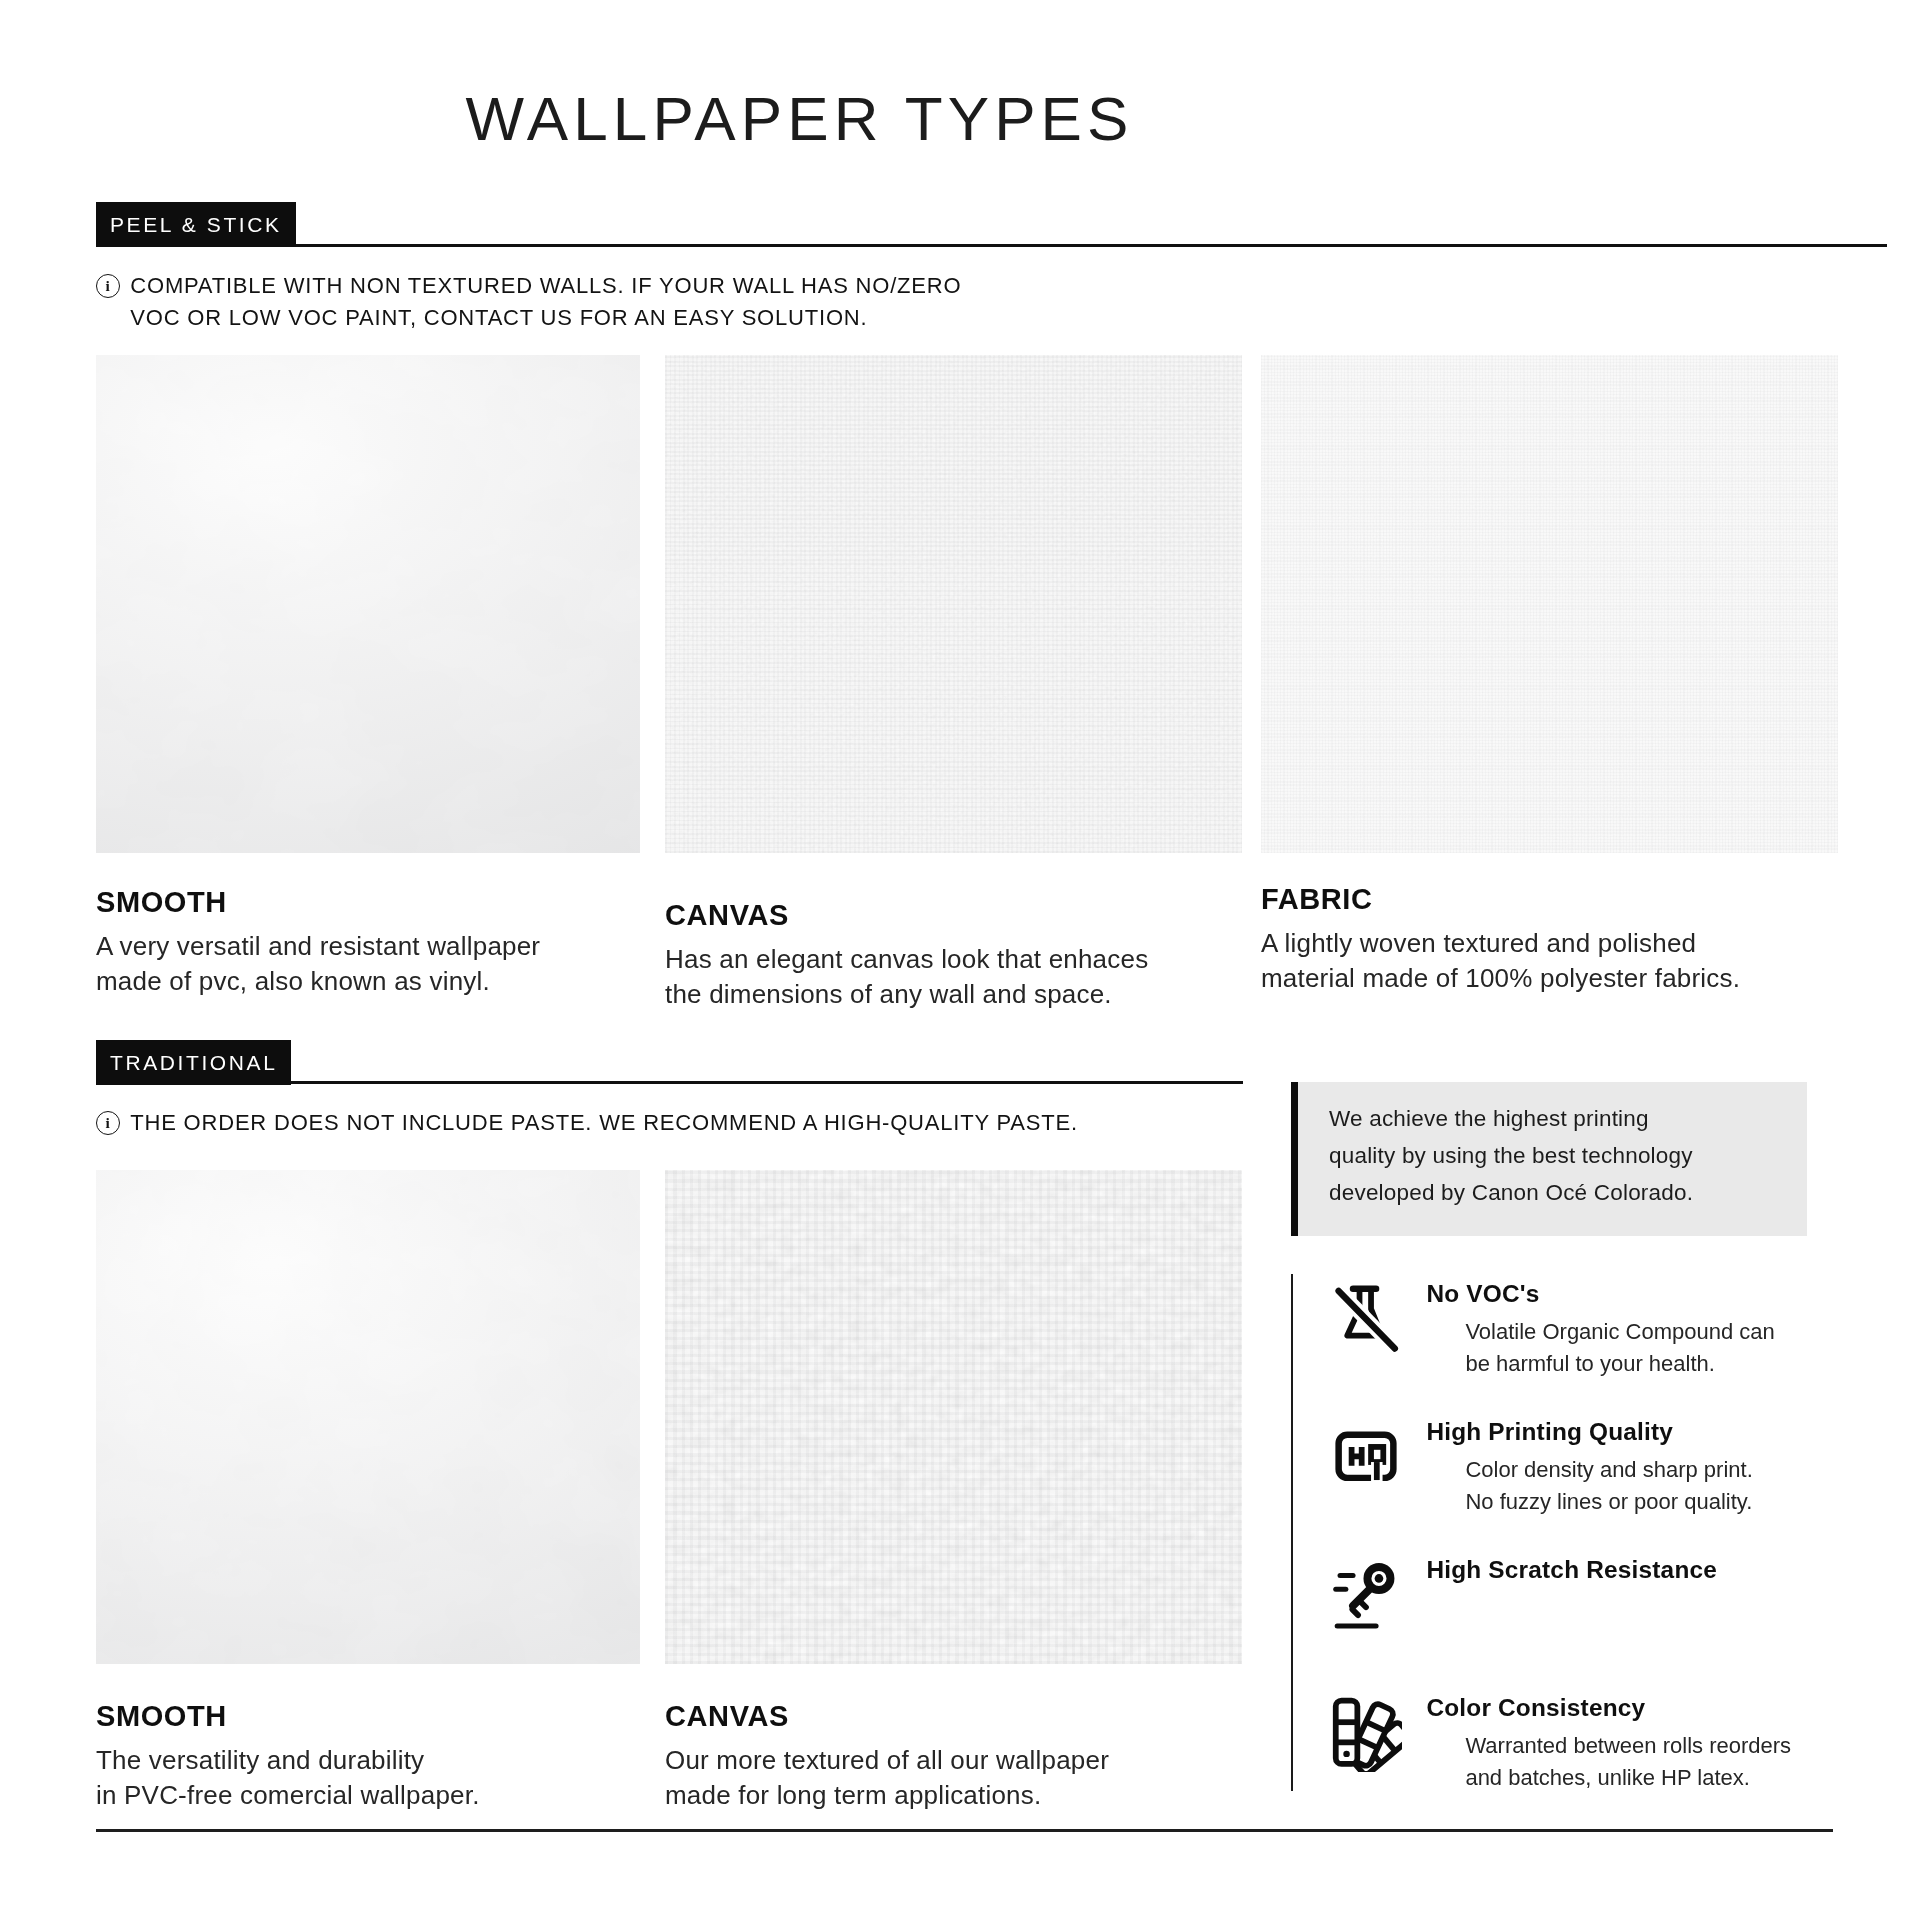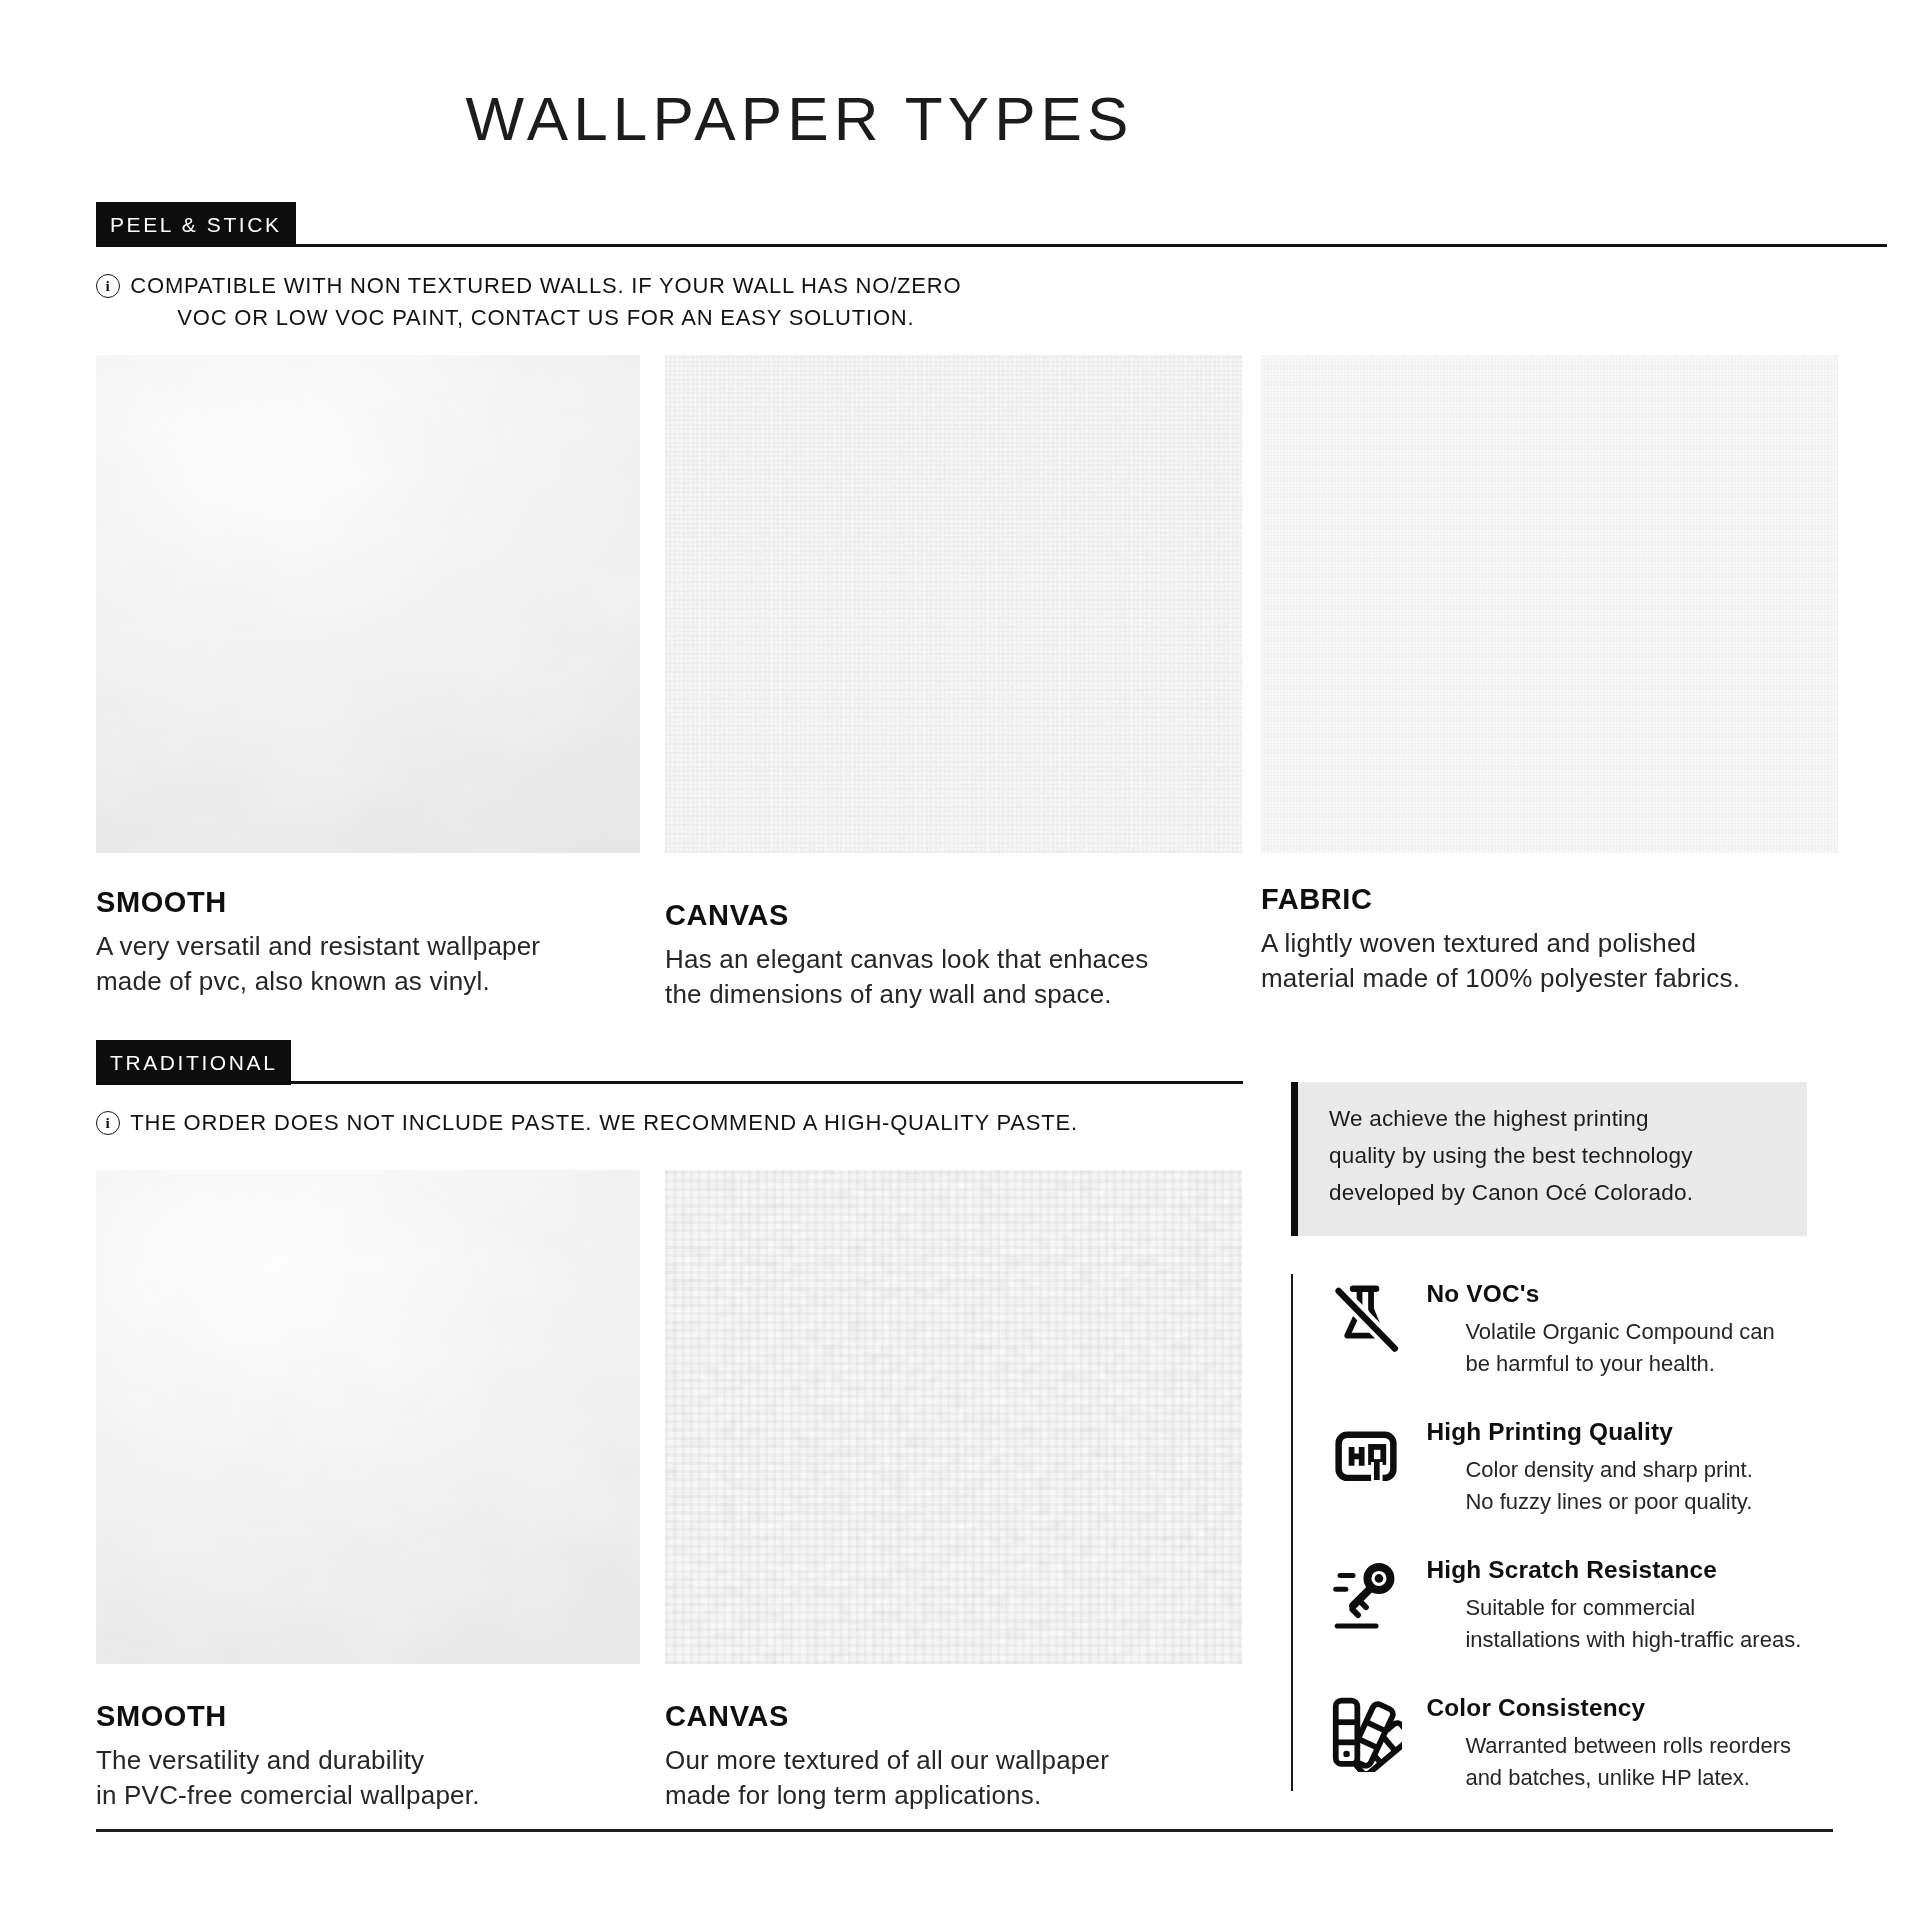--- a/index.html
+++ b/index.html
@@ -19,21 +19,21 @@
   .rule{position:absolute;height:3.2px;background:#101010;}
   .rule-ps{left:96px;top:244px;width:1791px;}
   .rule-tr{left:96px;top:1081px;width:1147px;}
   .rule-bottom{position:absolute;left:96px;top:1829px;width:1737px;height:2.6px;background:#1e1e1e;}
 
   
   .note{position:absolute;display:flex;gap:10.3px;font-size:22px;letter-spacing:0.8px;
         color:#131313;line-height:32px;}
   .note-ps{left:96px;top:270px;}
   .note-tr{left:96px;top:1107px;}
-  .note-text div{white-space:nowrap;text-align:center;}
+  .note-text div{white-space:nowrap;}
   .info-circle{flex:0 0 auto;width:24px;height:24px;margin-top:3.9px;border:1.9px solid #131313;
         border-radius:50%;box-sizing:border-box;display:flex;align-items:center;justify-content:center;
         font-family:"Liberation Serif",serif;font-weight:700;font-size:15.4px;line-height:1;}
 
   
   .col{position:absolute;}
   .c1r1{left:96px;top:355px;width:544px;}
   .c2r1{left:665px;top:355px;width:577px;}
   .c3r1{left:1261px;top:355px;width:577px;}
   .c1r2{left:96px;top:1170px;width:544px;}
@@ -280,24 +280,20 @@
           <line x1="56" y1="44" x2="32" y2="68" stroke-width="11"></line>
           <line x1="42" y1="62" x2="50" y2="70" stroke-width="8"></line>
           <line x1="31" y1="73" x2="39" y2="81" stroke-width="8"></line>
           <line x1="10" y1="96" x2="64" y2="96" stroke-width="7"></line>
         </g>
         <circle cx="68" cy="30" r="6" fill="#0d0d0d"></circle>
       </svg>
     </div>
     <div class="feat-body">
       <div class="feat-title">High Scratch Resistance</div>
-      <div class="feat-desc">
-        <div>Suitable for commercial</div>
-        <div>installations with high-traffic areas.</div>
-      </div>
     </div>
   </div>
 
   <div class="feat f4">
     <div class="feat-icon">
       <svg viewBox="0 0 100 106">
         <g fill="#ffffff" stroke="#0d0d0d" stroke-width="8" stroke-linejoin="round">
           <g transform="rotate(50 30 90)">
             <rect x="30" y="6" width="30" height="84" rx="8"></rect>
             <line x1="30" y1="36" x2="60" y2="36"></line>

